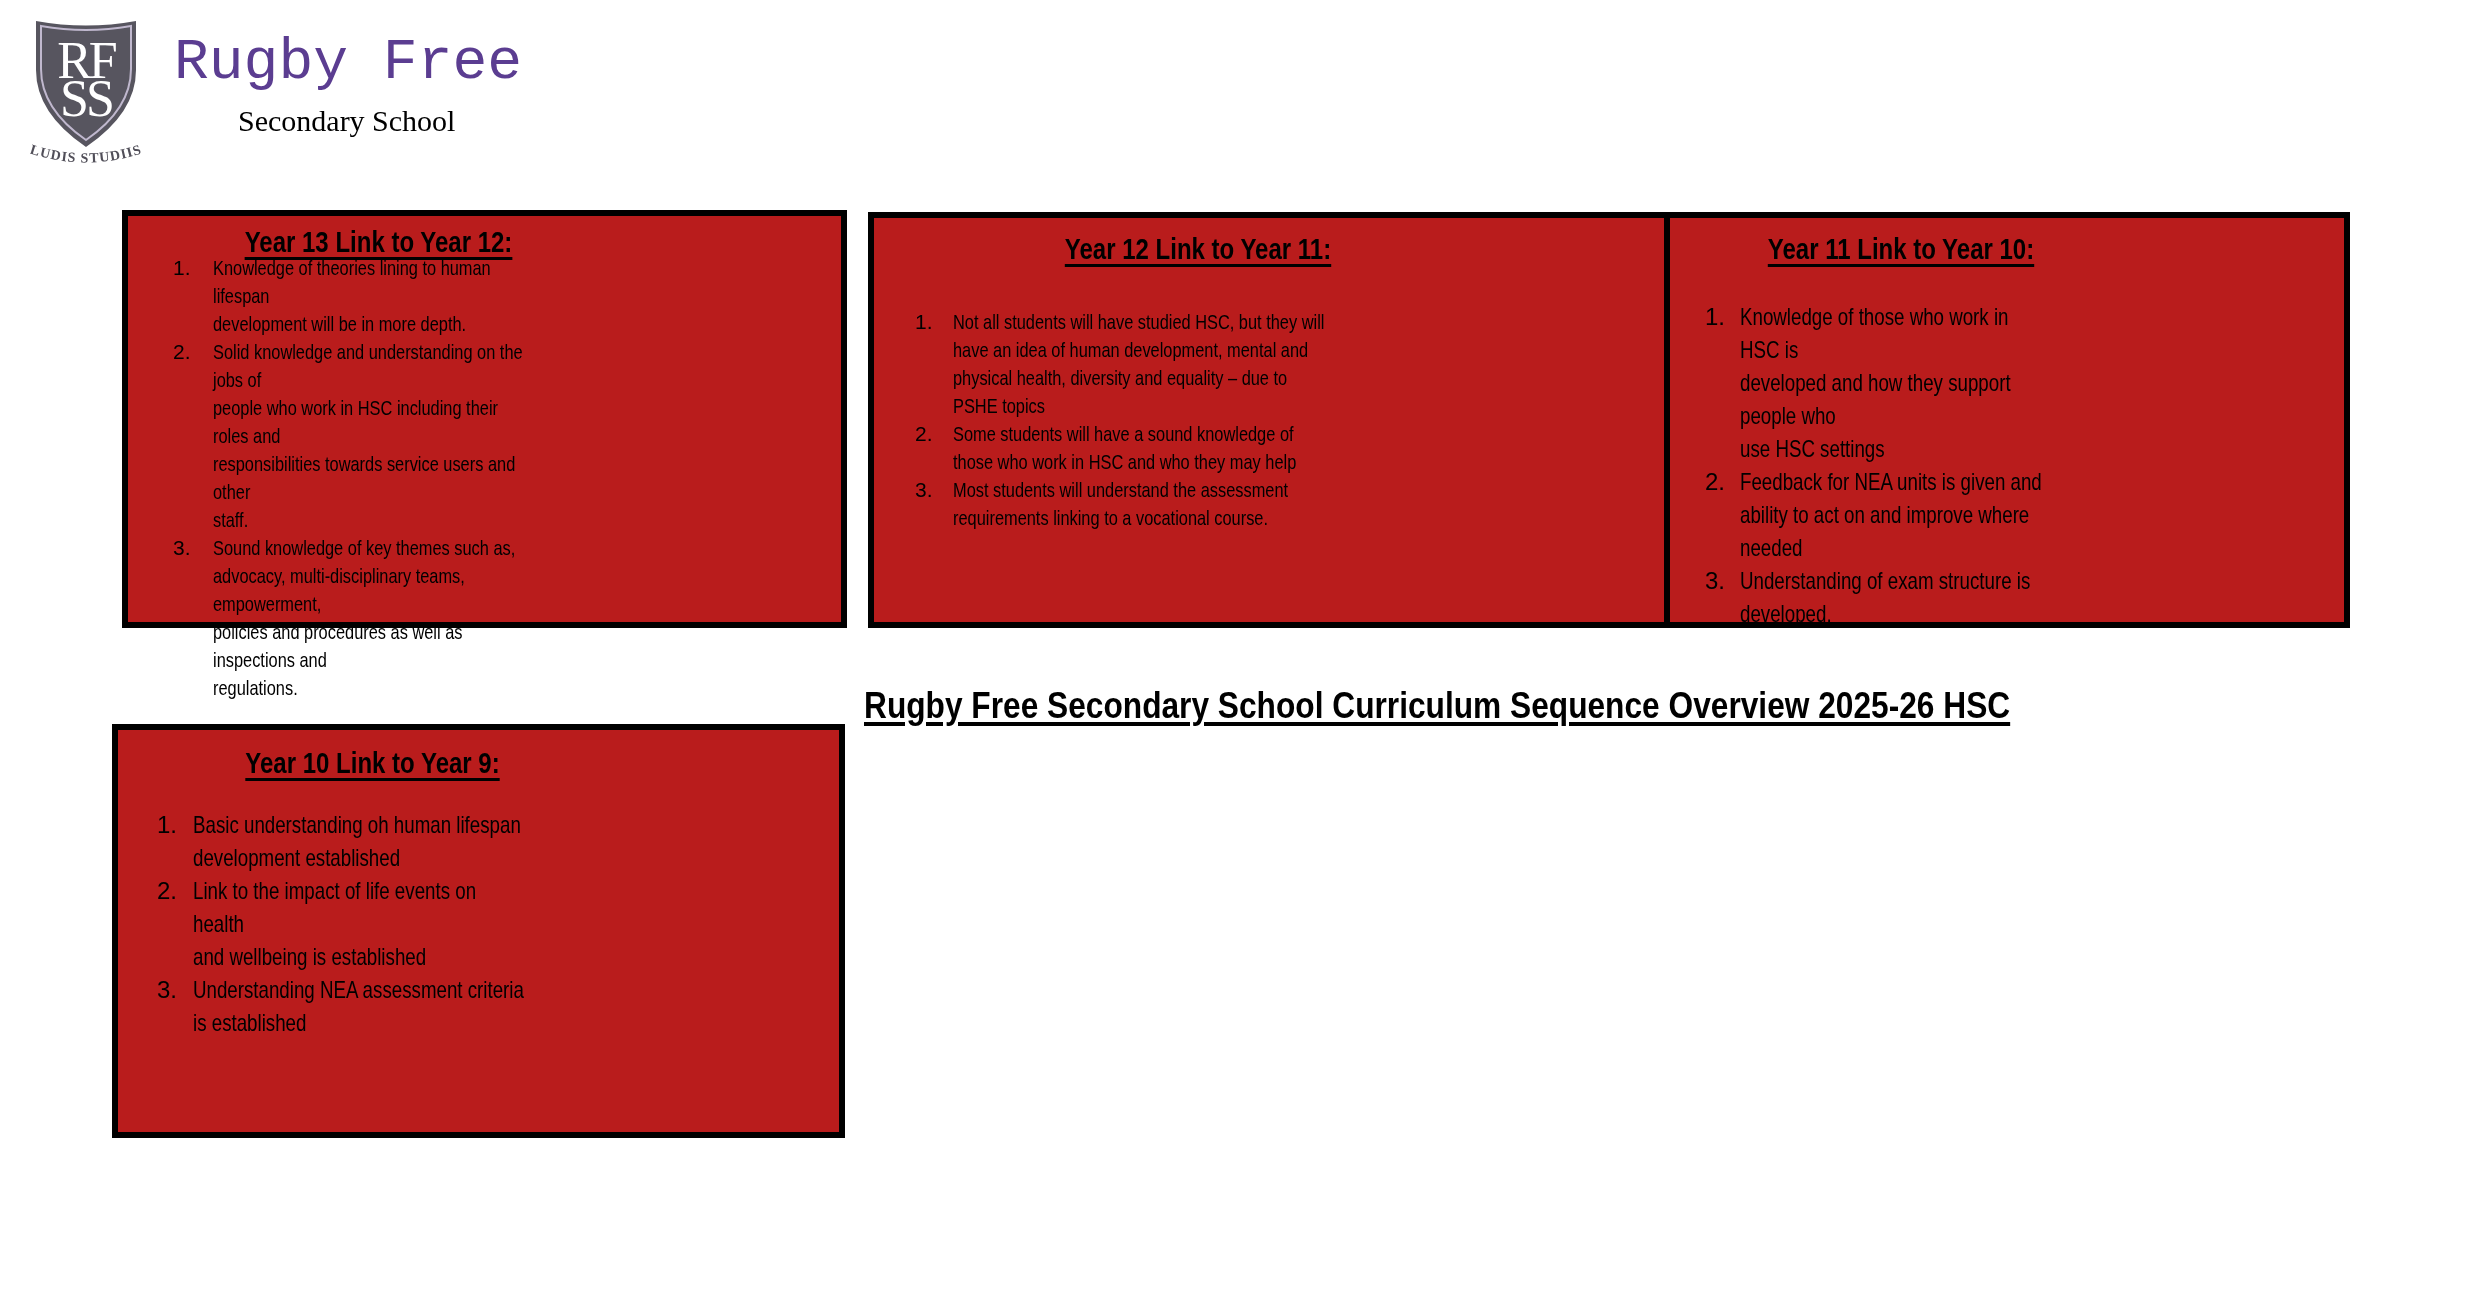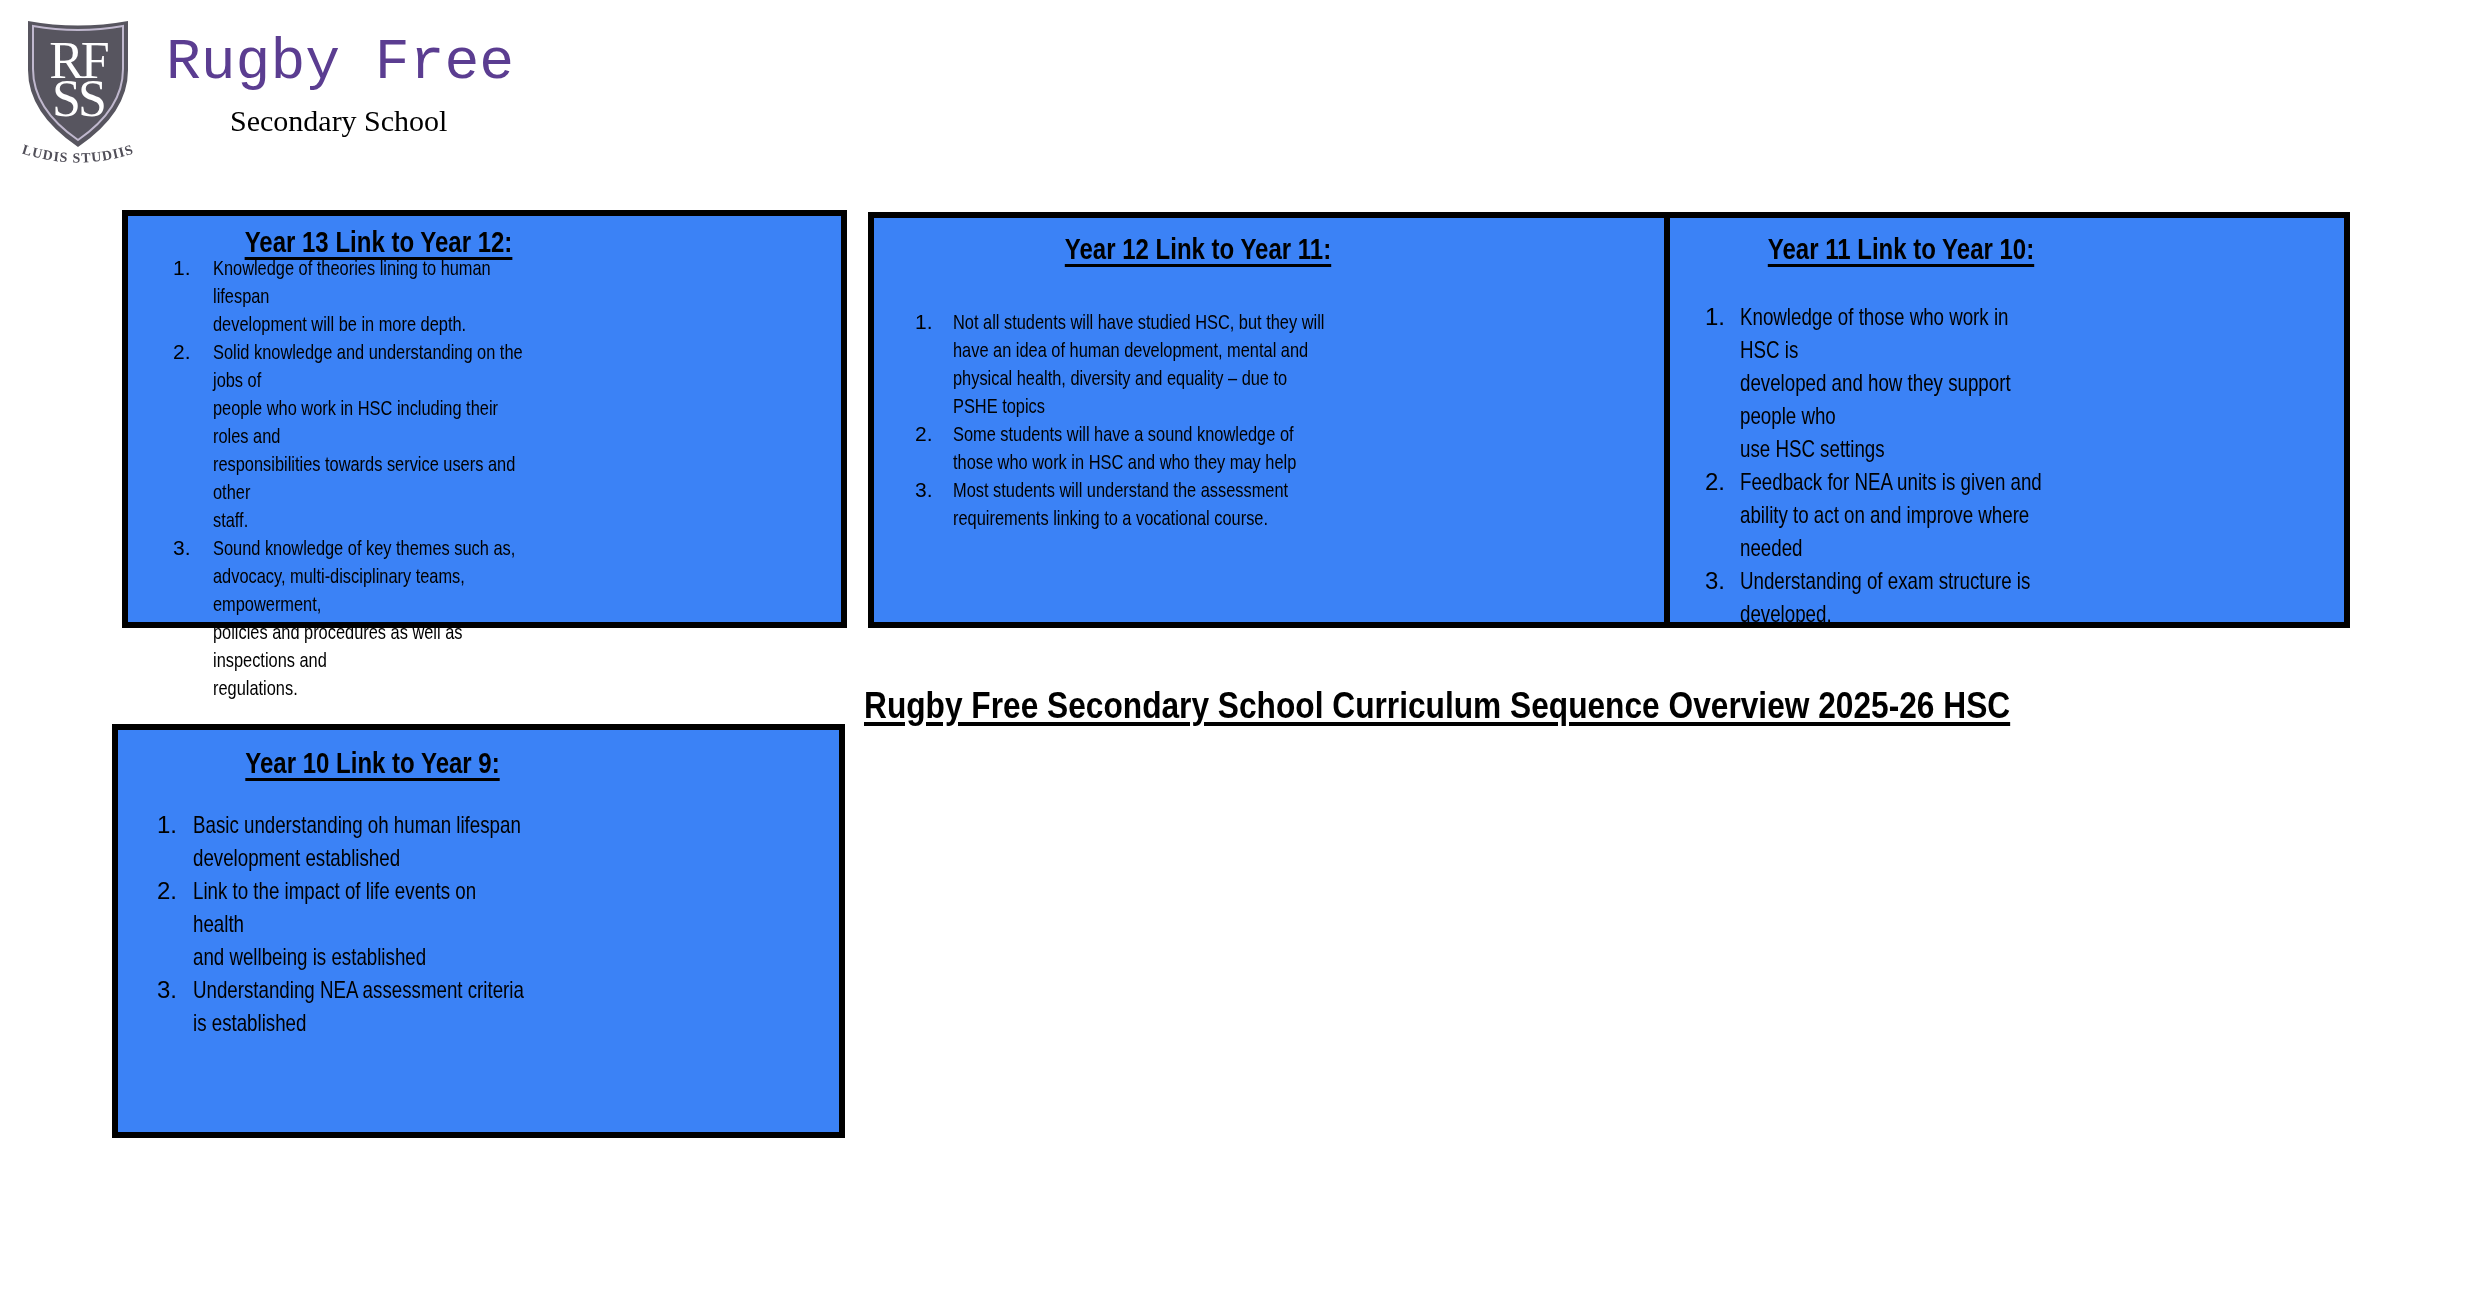--- a/index.html
+++ b/index.html
@@ -2,35 +2,35 @@
 <html><head>
 <meta charset="utf-8">
 <style>
   html,body{margin:0;padding:0;}
   body{
     width:2472px;height:1304px;position:relative;background:#ffffff;
     font-family:"Liberation Sans", sans-serif;color:#000;overflow:hidden;
   }
 
   
-  .logo{position:absolute;left:0;top:0;width:560px;height:180px;}
+  .logo{position:absolute;left:8px;top:0;width:560px;height:180px;}
   .crest{position:absolute;left:22px;top:14px;}
   .brand-name{
     position:absolute;left:166px;top:34px;
     font-family:Liberation Mono, monospace;font-size:58px;line-height:1;
     color:#5b3d91;white-space:nowrap;
   }
   .brand-sub{
     position:absolute;left:230px;top:106px;
     font-family:"Liberation Serif", serif;font-size:30px;line-height:1;
     color:#000000;white-space:nowrap;
   }
 
   
-  .card{position:absolute;border:6px solid #000;background:#3b82f6;box-sizing:border-box;}
+  .card{position:absolute;border:6px solid #000;background:#b91c1c;box-sizing:border-box;}
   .c1{left:122px;top:210px;width:725px;height:418px;}
   .c2{left:868px;top:212px;width:872px;height:416px;}
   .c3{left:1664px;top:212px;width:686px;height:416px;}
   .c4{left:112px;top:708px;width:733px;height:414px;margin-top:16px;}
 
   .card-inner{margin-right:212px;}
 
   .card h2{
     margin:0;text-align:center;font-size:30px;line-height:1.15;font-weight:bold;
     text-decoration:underline;text-decoration-thickness:3px;text-underline-offset:5px;

